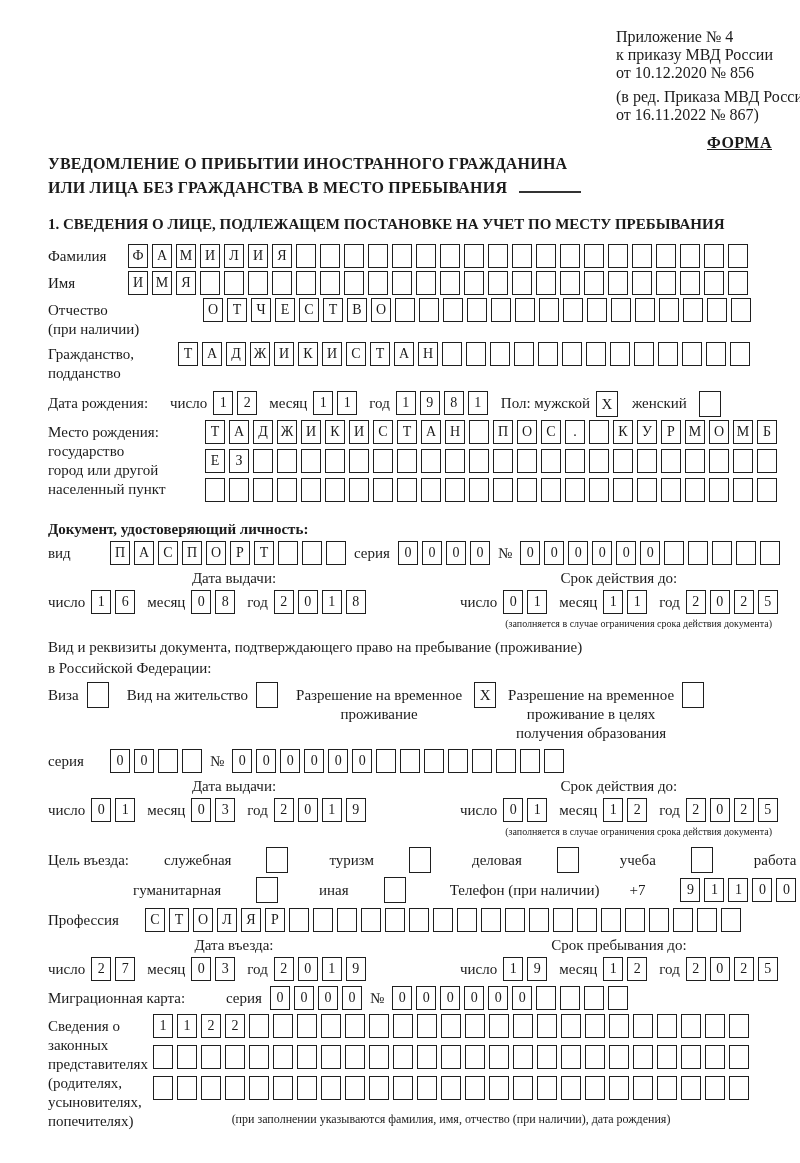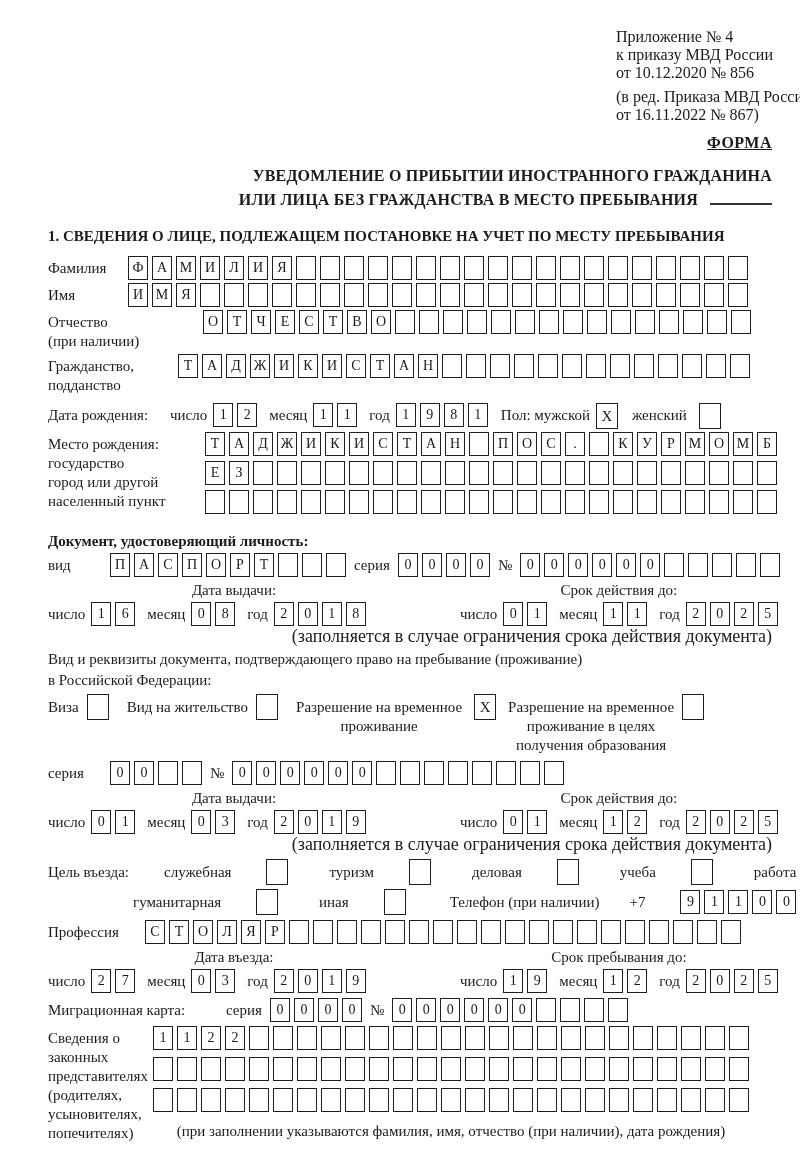--- a/index.html
+++ b/index.html
@@ -9,21 +9,21 @@
     color:#1b1b1b;
     font-family:"Liberation Serif","DejaVu Serif",serif;
     font-size:15px;
   }
   .page { padding:28px 28px 0 48px; }
 
   .appendix { margin-left:568px; font-size:16px; line-height:18px; white-space:nowrap; }
   .appendix .gap { margin-top:6px; }
   .forma { margin-top:10px; text-align:right; font-weight:bold; font-size:16px; letter-spacing:.5px;text-decoration:underline; }
 
-  .title { margin-top:12px; text-align:right; font-weight:bold; font-size:16px; line-height:24px; letter-spacing:.2px; }
+  .title { text-align:left; font-weight:bold; font-size:16px; line-height:24px; letter-spacing:.2px; }
   .underline { display:inline-block; width:62px; height:4px; border-bottom:2.5px solid #333; margin-left:12px; }
 
   .sec-heading { margin-top:16px; font-weight:bold; font-size:15px; white-space:nowrap; }
 
   .frow { display:flex; align-items:flex-start; margin-top:3px; white-space:nowrap; }
   .lbl { flex:none; line-height:19px; padding-top:3px; }
   .w62{width:62px} .w80{width:80px} .w97{width:97px} .w105{width:105px}
   .w122{width:122px} .w130{width:130px} .w152{width:152px} .w155{width:155px} .w157{width:157px}
 
   .cells { display:inline-flex; gap:4px; flex:none; }
@@ -41,37 +41,37 @@
   .doc-heading { margin-top:19px; font-weight:bold; font-size:15px; }
 
   .dates { display:flex; margin-top:4px; white-space:nowrap; }
   .dcol { flex:none; }
   .dcol-l { width:372px; }
   .dcol-r { padding-left:40px; }
   .dhead { text-align:center; line-height:18px; }
   .dline { display:flex; align-items:center; margin-top:3px; }
   .t1 { margin-right:6px; }
   .t2 { margin-left:12px; margin-right:6px; }
-  .note { margin-top:2px; text-align:right; font-size:18px; line-height:16px; }
+  .note { margin-top:2px; text-align:right; font-size:10px; line-height:16px; }
 
   .ptext { margin-top:5px; line-height:20px; }
   .permitrow { display:flex; align-items:flex-start; margin-top:4px; white-space:nowrap; }
   .plbl { flex:none; line-height:19px; padding-top:4px; }
   .c2 { text-align:center; }
   .mr8{margin-right:8px} .mr12{margin-right:12px} .mr18{margin-right:18px}
 
   .purpose { display:flex; align-items:center; margin-top:7px; white-space:nowrap;gap:30px; }
   .purpose .t { margin-right:5px; }
   .purpose .cb { margin-right:11px; }
   .indent { margin-left:85px; margin-top:4px; }
   .phone-lbl { margin-left:14px; }
   .sexlbl { margin-left:13px; margin-right:6px; }
   .sexlbl2 { margin-left:14px; margin-right:12px; }
   .midlbl { flex:none; margin:3px 8px 0 8px; line-height:19px; }
-  .note-center { margin-top:4px; text-align:center; font-size:15px; line-height:17px; white-space:nowrap; }
+  .note-center { margin-top:4px; text-align:center; font-size:12px; line-height:17px; white-space:nowrap; }
 </style>
 </head>
 <body>
 
 <div class="page">
 
   <div class="appendix">
     <div>Приложение № 4</div>
     <div>к приказу МВД России</div>
     <div>от 10.12.2020 № 856</div>

